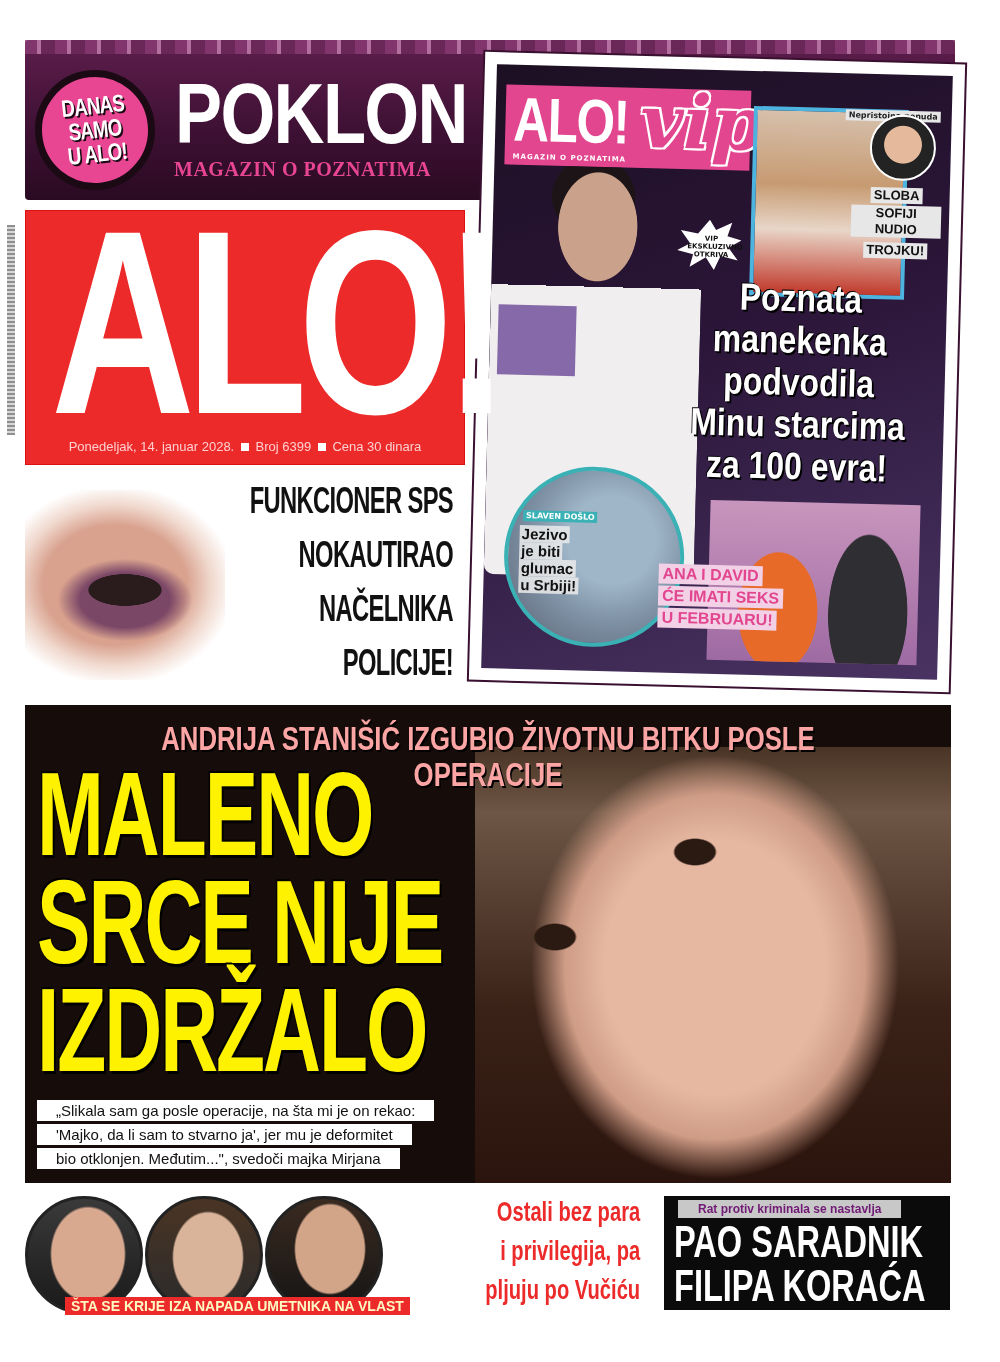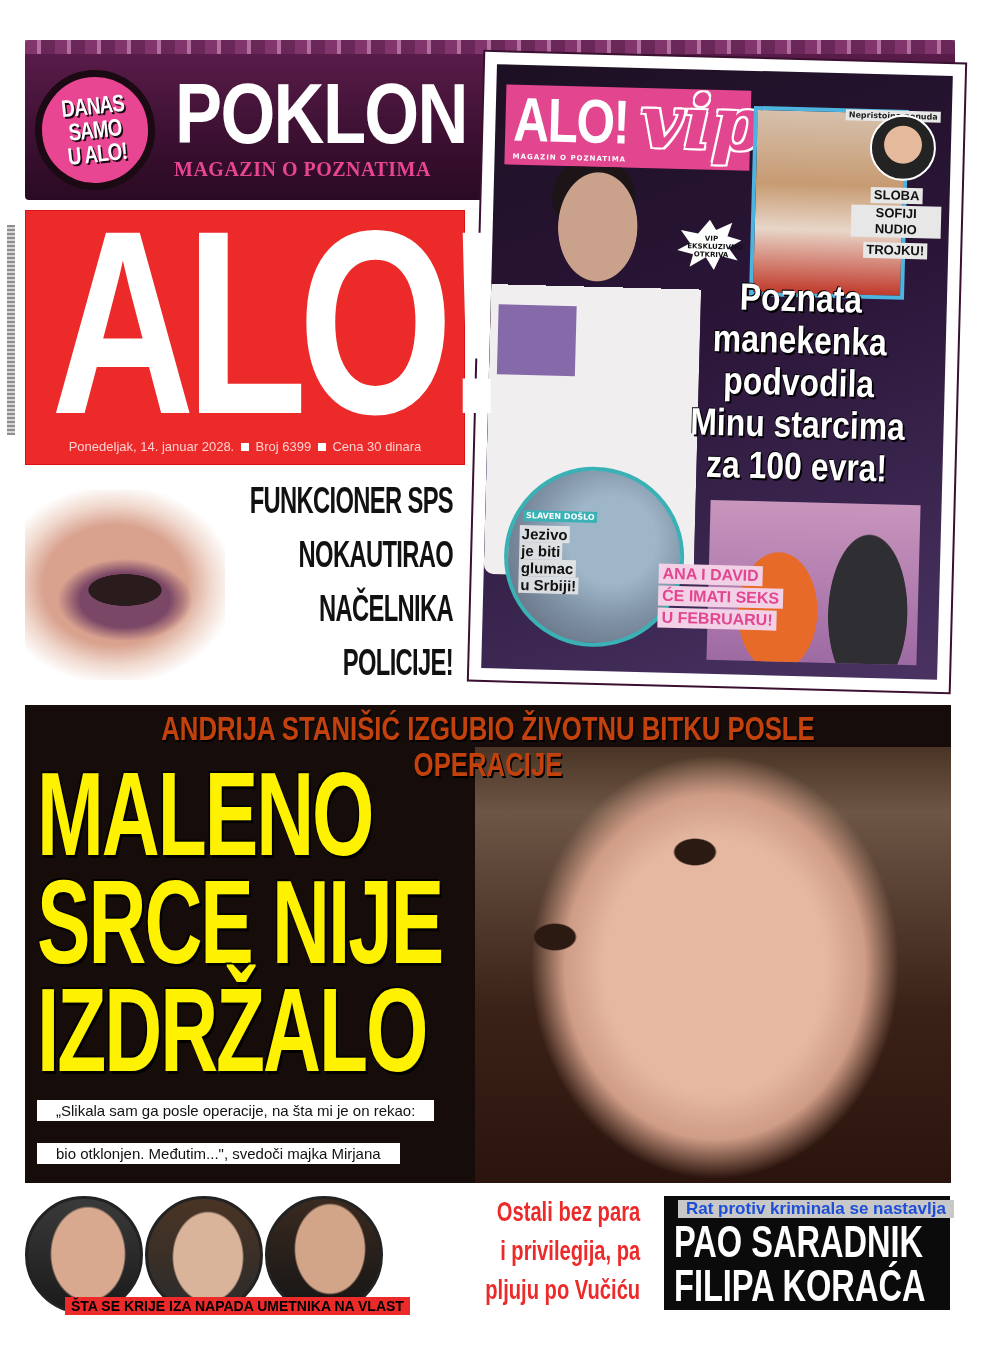--- a/index.html
+++ b/index.html
@@ -172,21 +172,21 @@
   }
   .main-photo {
     position: absolute; left: 450px; top: 42px; width: 476px; height: 436px;
     background:
       radial-gradient(ellipse 22px 14px at 220px 105px, #2b1a12 0 90%, transparent 100%),
       radial-gradient(ellipse 22px 14px at 80px 190px, #2b1a12 0 90%, transparent 100%),
       radial-gradient(ellipse 200px 230px at 240px 220px, #e6b8a2 0 55%, #cf9c86 75%, transparent 92%),
       linear-gradient(180deg, #4a3425 0%, #6d5645 15%, #3a2218 60%, #2b140d 100%);
   }
   .main-kicker {
-    position: absolute; left: 0; top: 6px; width: 100%; text-align: center; color: #c2410c;
+    position: absolute; left: 0; top: 16px; width: 100%; text-align: center; color: #fca5a5;
     font-family: "Liberation Sans", sans-serif; font-weight: 700; font-size: 33px; line-height: 36px;
     text-shadow: 2px 2px 0 #000;
   }
   .main-kicker div { transform: scaleX(.78); }
   .main-headline {
     position: absolute; left: 12px; top: 55px; color: #fff200;
     font-family: "Liberation Sans", sans-serif; font-weight: 700; font-size: 118px; line-height: 108px; letter-spacing: -3px;
     text-shadow: 3px 3px 0 #000, -2px -2px 0 #000;
   }
   .main-headline div { transform: scaleX(.68); transform-origin: left top; white-space: nowrap; }
@@ -198,33 +198,33 @@
     font-family: "Liberation Sans", sans-serif; font-size: 15px; line-height: 21px; padding: 0 19px; margin-bottom: 3px; white-space: nowrap;
   }
 
   
   .artists-story { position: absolute; left: 25px; top: 1190px; width: 615px; height: 125px; background: #fff; }
   .artist-face {
     position: absolute; top: 6px; width: 118px; height: 118px; border-radius: 50%;
     border: 3px solid #222;
   }
   .artists-label {
-    position: absolute; left: 40px; top: 107px; background: #ec2a2a; color: #000000;
+    position: absolute; left: 40px; top: 107px; background: #ec2a2a; color: #fef9c3;
     font-family: "Liberation Sans", sans-serif; font-weight: 700; font-size: 14px; line-height: 18px; padding: 0 6px;
   }
   .artists-headline {
     position: absolute; right: 0; top: 2px; text-align: right; color: #ec2a2a;
     font-family: "Liberation Sans", sans-serif; font-weight: 700; font-size: 28px; line-height: 39px;
   }
   .artists-headline div { transform: scaleX(.72); transform-origin: right top; white-space: nowrap; }
 
   .crime-story { position: absolute; left: 664px; top: 1196px; width: 286px; height: 114px; background: #0b0b0b; }
   .crime-kicker {
-    position: absolute; left: 14px; top: 4px; background: #c8c8c8; color: #1d4ed8;
-    font-family: "Liberation Sans", sans-serif; font-weight: 700; font-size: 17px; line-height: 18px; padding: 0 8px;
+    position: absolute; left: 14px; top: 4px; background: #c8c8c8; color: #701a75;
+    font-family: "Liberation Sans", sans-serif; font-weight: 700; font-size: 12px; line-height: 18px; padding: 0 20px;
     white-space: nowrap;
   }
   .crime-headline {
     position: absolute; left: 10px; top: 24px; color: #fff;
     font-family: "Liberation Sans", sans-serif; font-weight: 700; font-size: 44px; line-height: 44px;
   }
   .crime-headline div { transform: scaleX(.74); transform-origin: left top; white-space: nowrap; }
 </style>
 </head>
 <body>
@@ -307,21 +307,21 @@
   <div class="main-kicker">
     <div>ANDRIJA STANIŠIĆ IZGUBIO ŽIVOTNU BITKU POSLE OPERACIJE</div>
   </div>
   <div class="main-headline">
     <div>MALENO</div>
     <div>SRCE NIJE</div>
     <div>IZDRŽALO</div>
   </div>
   <div class="main-quote">
     <span>„Slikala sam ga posle operacije, na šta mi je on rekao:</span><br>
-    <br>
+    <span>'Majko, da li sam to stvarno ja', jer mu je deformitet</span><br>
     <span>bio otklonjen. Međutim...", svedoči majka Mirjana</span>
   </div>
 </div>
 
 <div class="artists-story">
   <div class="artist-face" style="left:0; background: radial-gradient(ellipse 38px 48px at 60px 55px, #d8a98f 0 95%, transparent 100%), linear-gradient(180deg,#3a3a3a,#1a1a1a);"></div>
   <div class="artist-face" style="left:120px; background: radial-gradient(ellipse 36px 46px at 60px 58px, #d9b49a 0 95%, transparent 100%), linear-gradient(180deg,#4a3424,#2b2b2b);"></div>
   <div class="artist-face" style="left:240px; background: radial-gradient(ellipse 36px 46px at 62px 50px, #d2a488 0 95%, transparent 100%), linear-gradient(180deg,#3a2a20,#151515);"></div>
   <div class="artists-label">ŠTA SE KRIJE IZA NAPADA UMETNIKA NA VLAST</div>
   <div class="artists-headline">

